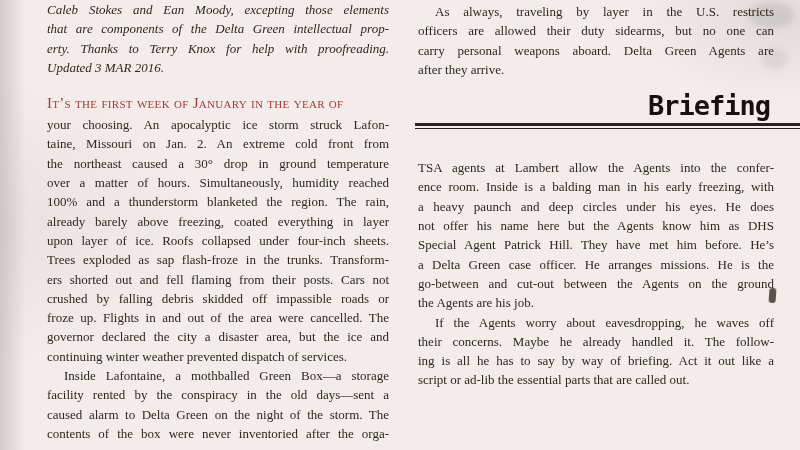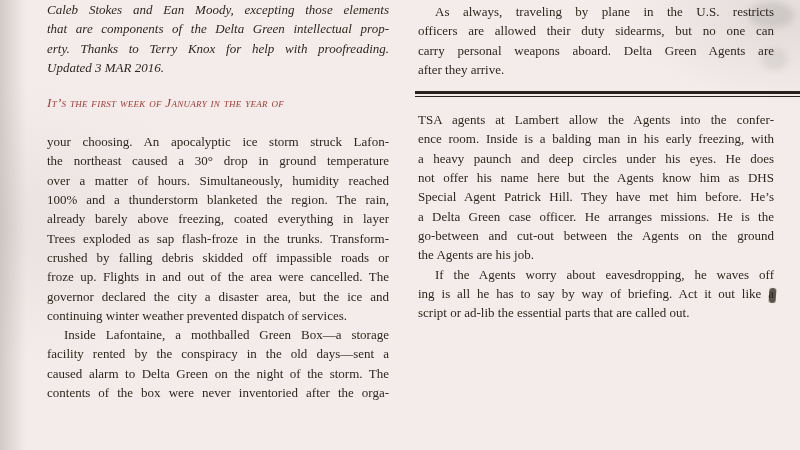--- a/index.html
+++ b/index.html
@@ -28,93 +28,98 @@
   .col-right{left:418px;width:356px;padding-top:2px;}
   .tline{
     font-size:13px;line-height:19.3px;
     text-align:justify;text-align-last:justify;
   }
   .para{margin:0;}
   .para.end .tline:last-child{text-align:left;text-align-last:left;}
   .para.indent .tline:first-child{text-indent:17px;}
   .intro .tline{font-style:italic;}
   .heading{
-    margin-top:16px;margin-bottom:19px;
-    font-variant:small-caps;font-size:13px;line-height:20px;
-    letter-spacing:.3px;color:#9e3a35;font-style:italic;
+    margin-top:16px;margin-bottom:2px;
+    font-variant:small-caps;font-size:15px;line-height:20px;
+    letter-spacing:.3px;color:#9e3a35;
   }
   .briefing-head{margin-top:12px;}
   .briefing-title{
     font-family:"DejaVu Sans Mono", monospace;font-weight:bold;
     font-size:27px;line-height:30px;letter-spacing:-1px;
     text-align:right;color:#17110d;padding-right:4px;
   }
   .briefing-rule{
     margin-top:2px;margin-left:-3px;width:calc(100% + 32px);height:7px;
     background:linear-gradient(#17110d 0px, #17110d 3px, rgba(0,0,0,0) 3px, rgba(0,0,0,0) 5px, #17110d 5px, #17110d 6px, rgba(0,0,0,0) 6px);
     opacity:.92;
   }
-  .para-after-rule{margin-top:12px;}
+  .para-after-rule{margin-top:28px;}
 </style>
 </head>
 <body>
 
 <div class="page">
   <div class="gutter"></div>
   <div class="smudge s1"></div>
   <div class="smudge s2"></div>
   <div class="edge-tab"></div>
 
   <div class="col col-left">
     <div class="para intro end">
         <div class="tline">Caleb Stokes and Ean Moody, excepting those elements</div>
         <div class="tline">that are components of the Delta Green intellectual prop-</div>
         <div class="tline">erty. Thanks to Terry Knox for help with proofreading.</div>
         <div class="tline">Updated 3 MAR 2016.</div>
       </div>
     <div class="heading">It’s the first week of January in the year of</div>
     <div class="para end">
         <div class="tline">your choosing. An apocalyptic ice storm struck Lafon-</div>
+        <div class="tline">taine, Missouri on Jan. 2. An extreme cold front from</div>
         <div class="tline">the northeast caused a 30° drop in ground temperature</div>
         <div class="tline">over a matter of hours. Simultaneously, humidity reached</div>
         <div class="tline">100% and a thunderstorm blanketed the region. The rain,</div>
         <div class="tline">already barely above freezing, coated everything in layer</div>
+        <div class="tline">upon layer of ice. Roofs collapsed under four-inch sheets.</div>
         <div class="tline">Trees exploded as sap flash-froze in the trunks. Transform-</div>
+        <div class="tline">ers shorted out and fell flaming from their posts. Cars not</div>
         <div class="tline">crushed by falling debris skidded off impassible roads or</div>
         <div class="tline">froze up. Flights in and out of the area were cancelled. The</div>
         <div class="tline">governor declared the city a disaster area, but the ice and</div>
         <div class="tline">continuing winter weather prevented dispatch of services.</div>
       </div>
     <div class="para indent cont">
         <div class="tline">Inside Lafontaine, a mothballed Green Box—a storage</div>
         <div class="tline">facility rented by the conspiracy in the old days—sent a</div>
         <div class="tline">caused alarm to Delta Green on the night of the storm. The</div>
         <div class="tline">contents of the box were never inventoried after the orga-</div>
       </div>
   </div>
 
   <div class="col col-right">
     <div class="para indent end">
-        <div class="tline">As always, traveling by plane in the U.S. restricts</div>
+        <div class="tline">As always, traveling by layer in the U.S. restricts</div>
         <div class="tline">officers are allowed their duty sidearms, but no one can</div>
         <div class="tline">carry personal weapons aboard. Delta Green Agents are</div>
         <div class="tline">after they arrive.</div>
       </div>
     <div class="briefing-head">
+      <div class="briefing-title">Briefing</div>
       <div class="briefing-rule"></div>
     </div>
     <div class="para end para-after-rule">
         <div class="tline">TSA agents at Lambert allow the Agents into the confer-</div>
         <div class="tline">ence room. Inside is a balding man in his early freezing, with</div>
         <div class="tline">a heavy paunch and deep circles under his eyes. He does</div>
         <div class="tline">not offer his name here but the Agents know him as DHS</div>
         <div class="tline">Special Agent Patrick Hill. They have met him before. He’s</div>
         <div class="tline">a Delta Green case officer. He arranges missions. He is the</div>
         <div class="tline">go-between and cut-out between the Agents on the ground</div>
         <div class="tline">the Agents are his job.</div>
       </div>
     <div class="para indent end">
         <div class="tline">If the Agents worry about eavesdropping, he waves off</div>
+        <div class="tline">their concerns. Maybe he already handled it. The follow-</div>
         <div class="tline">ing is all he has to say by way of briefing. Act it out like a</div>
         <div class="tline">script or ad-lib the essential parts that are called out.</div>
       </div>
   </div>
 </div>
 
 </body></html>

